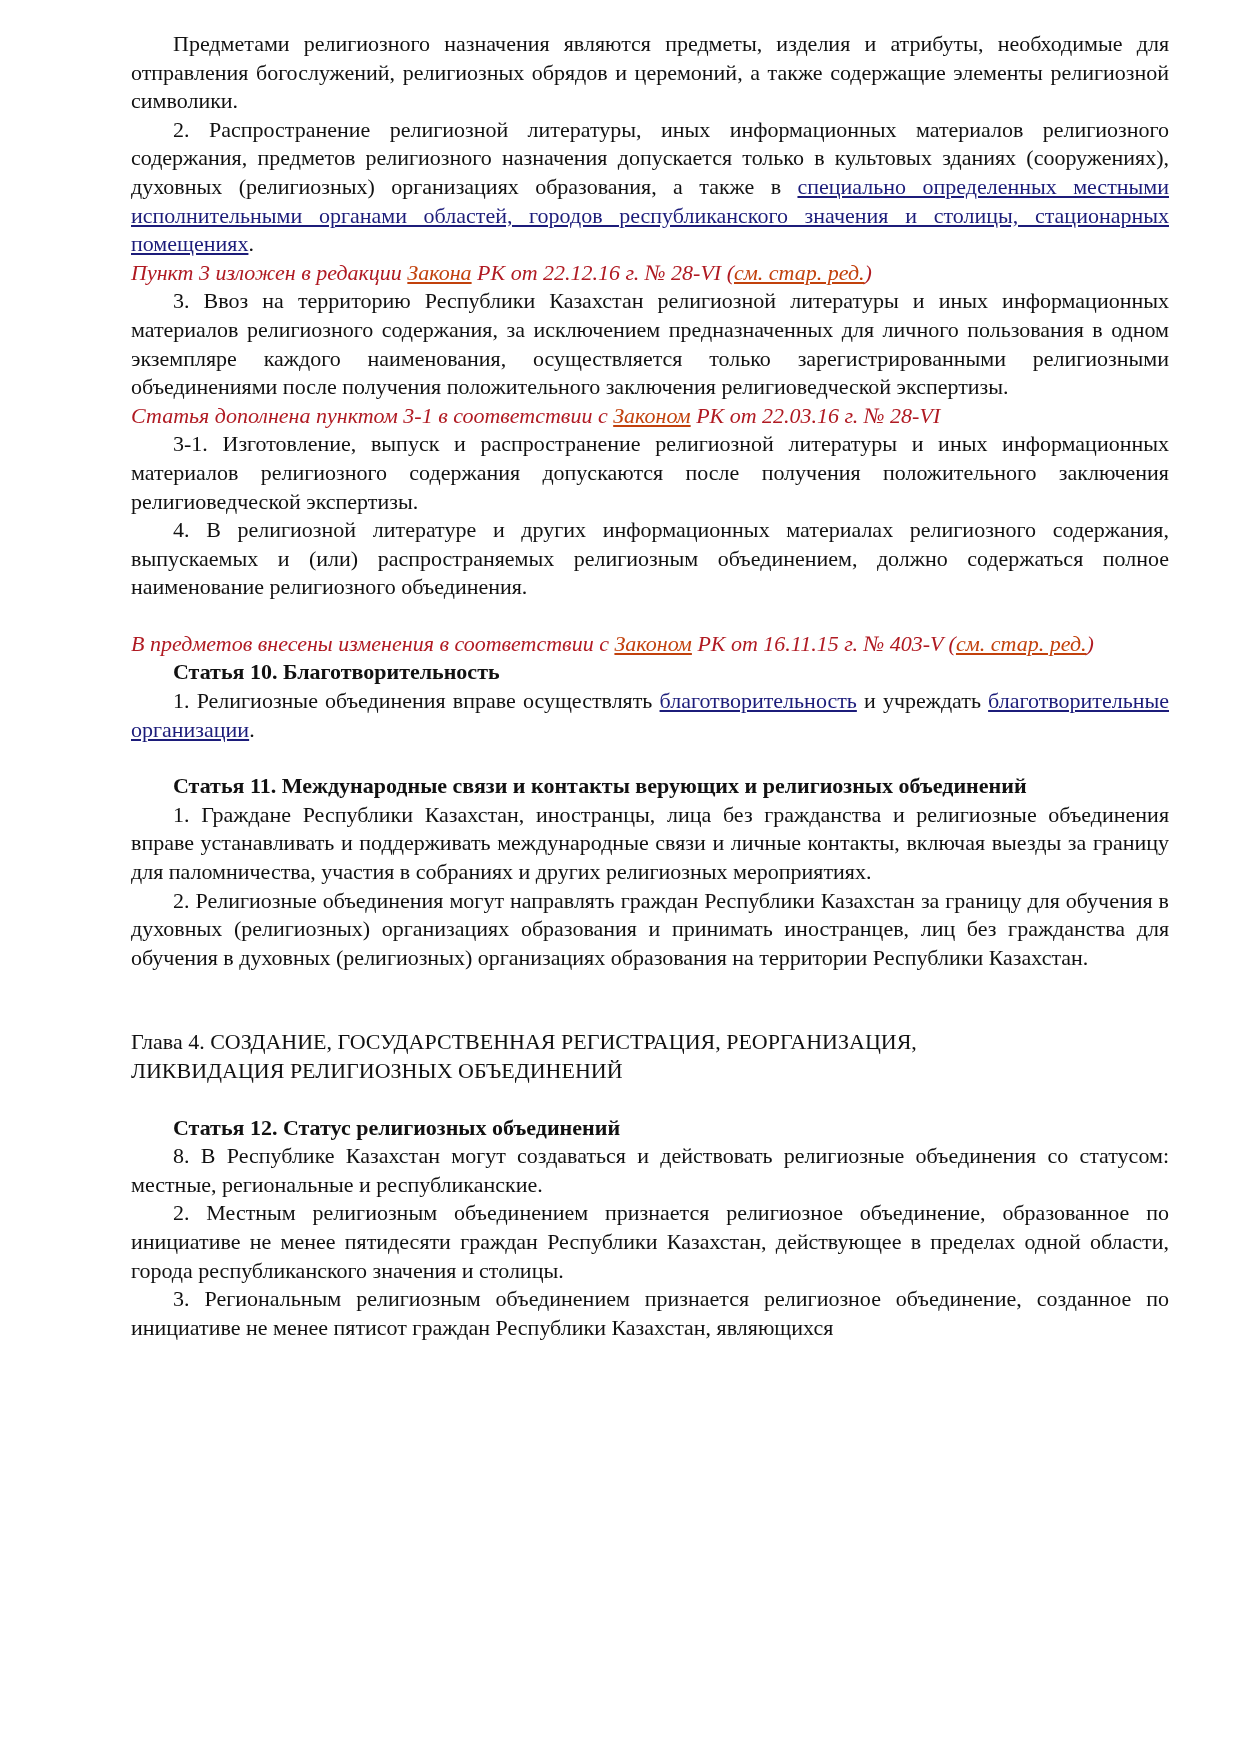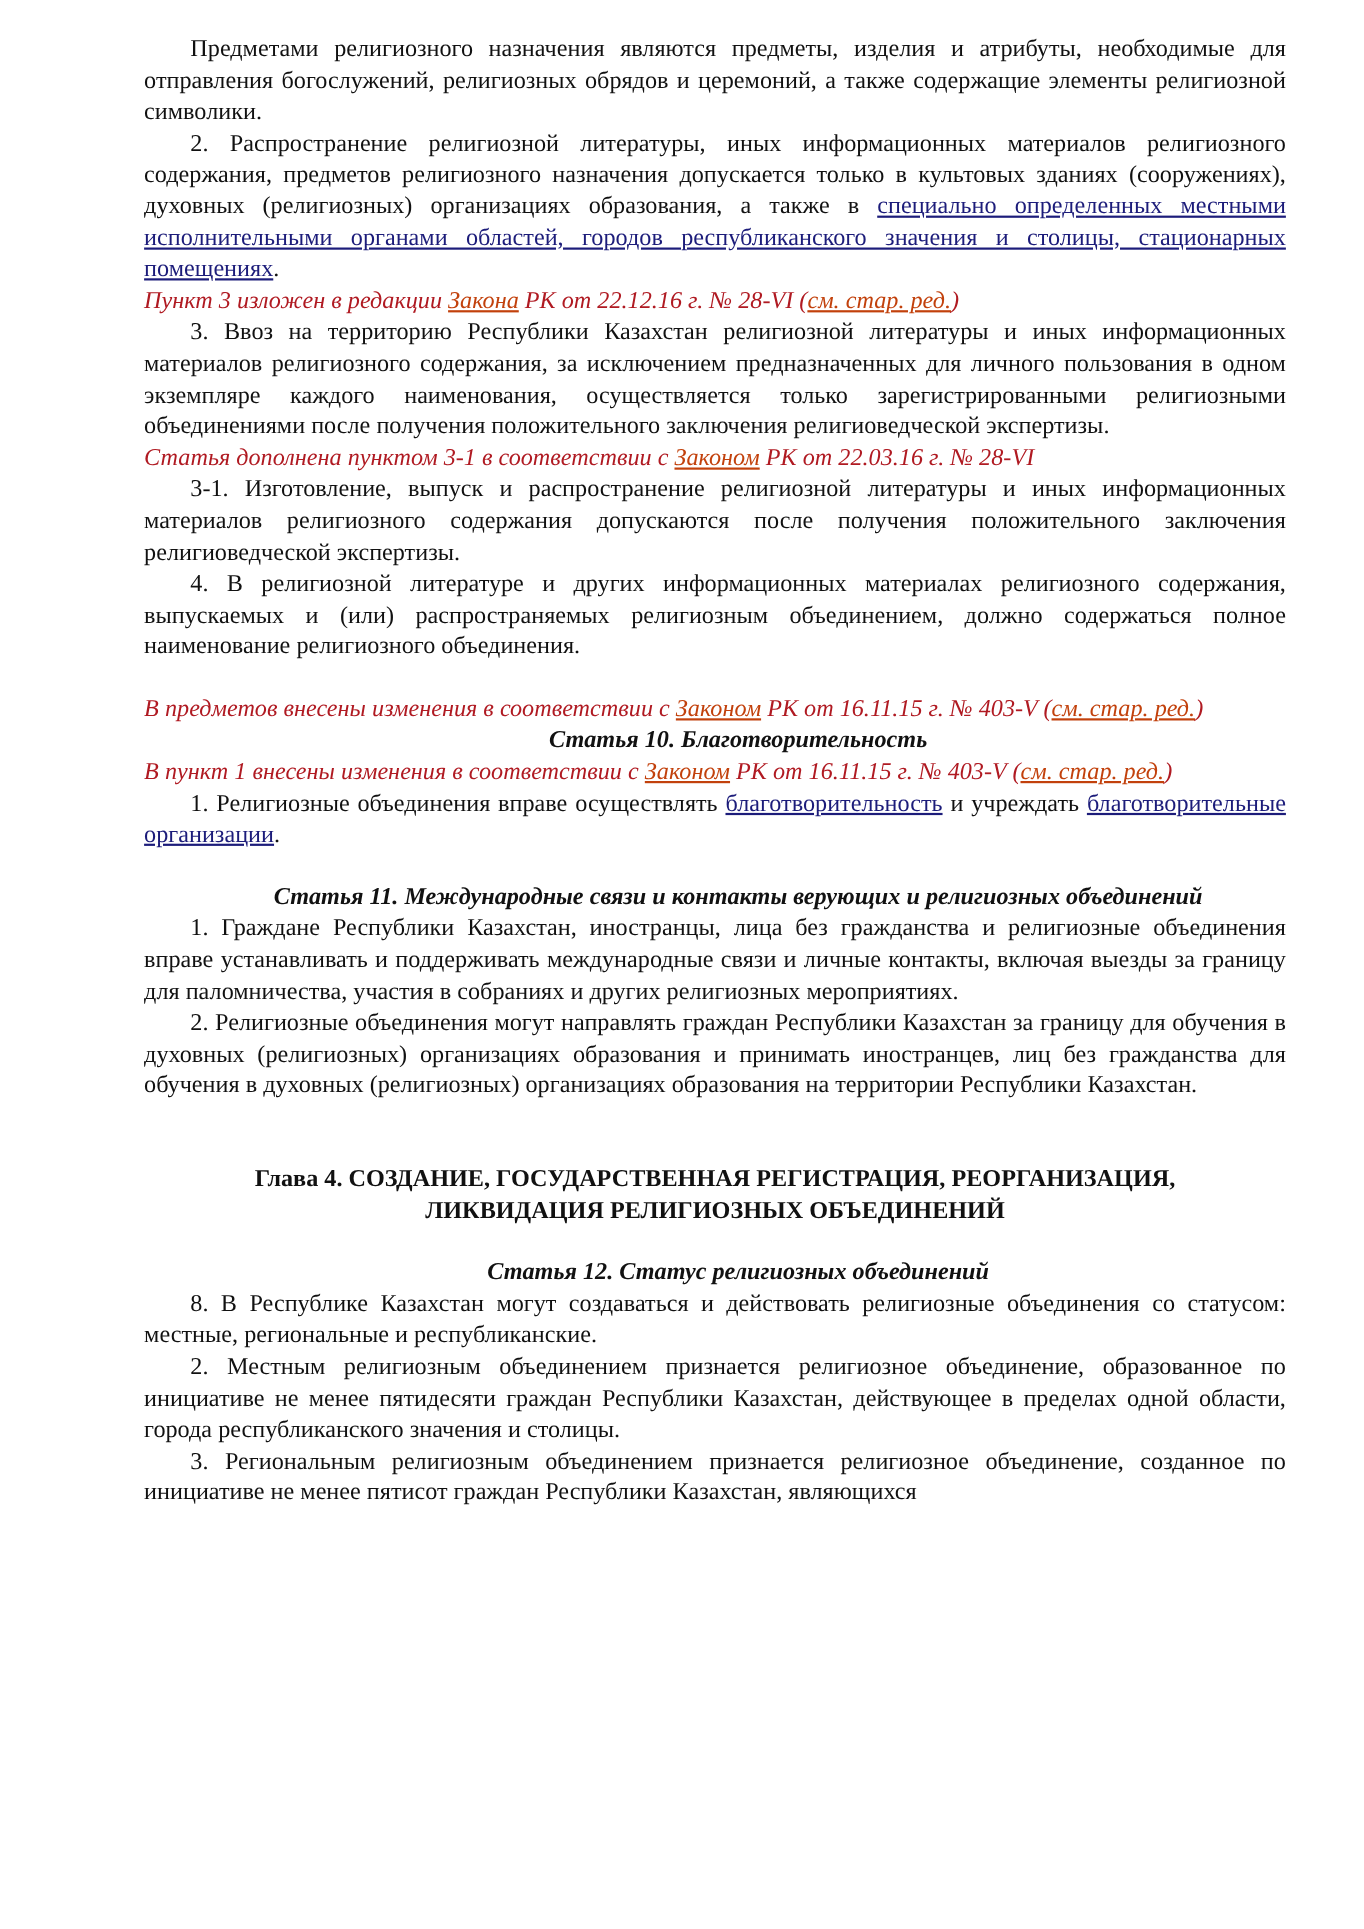--- a/index.html
+++ b/index.html
@@ -7,22 +7,22 @@
   .page {
     position: absolute; left: 131px; top: 30px; width: 1038px;
     font-family: "Liberation Serif", serif; font-size: 22px; line-height: 28.6px;
     color: #111111;
   }
   p { margin: 0; text-align: justify; }
   .ind { text-indent: 42px; }
   .note { color: #b01a22; font-style: italic; }
   a, .lnk { color: #1c1c7a; text-decoration: underline; text-underline-offset: 2px; }
   .note .lnk { color: #c2410c; }
-  .art { font-weight: bold; text-indent: 42px; text-align: center; font-style: italic; }
-  .chap { font-weight: bold; text-align: center; }
+  .art { font-weight: bold; text-indent: 42px; text-align: left; }
+  .chap { font-weight: normal; }
   .gap1 { height: 28px; }
   .gap2 { height: 56px; }
 </style>
 </head>
 <body>
 
 <div class="page">
 
   <p class="ind">Предметами религиозного назначения являются предметы, изделия и атрибуты, необходимые для отправления богослужений, религиозных обрядов и церемоний, а также содержащие элементы религиозной символики.</p>
 
@@ -37,21 +37,20 @@
   <p class="ind">3-1. Изготовление, выпуск и распространение религиозной литературы и иных информационных материалов религиозного содержания допускаются после получения положительного заключения религиоведческой экспертизы.</p>
 
   <p class="ind">4. В религиозной литературе и других информационных материалах религиозного содержания, выпускаемых и (или) распространяемых религиозным объединением, должно содержаться полное наименование религиозного объединения.</p>
 
   <div class="gap1"></div>
 
   <p class="note"><span>В предметов внесены изменения в соответствии с </span><span class="lnk">Законом</span><span> РК от 16.11.15 г. № 403-V (</span><span class="lnk">см. стар. ред.</span><span>)</span></p>
 
   <p class="art">Статья 10. Благотворительность</p>
 
-  <p class="note"><span>В пункт 1 внесены изменения в соответствии с </span><span class="lnk">Законом</span><span> РК от 16.11.15 г. № 403-V (</span><span class="lnk">см. стар. ред.</span><span>)</span></p>
 
   <p class="ind"><span>1. Религиозные объединения вправе осуществлять </span><a class="lnk">благотворительность</a><span> и учреждать </span><a class="lnk">благотворительные организации</a><span>.</span></p>
 
 
   <div class="gap1"></div>
 
   <p class="art">Статья 11. Международные связи и контакты верующих и религиозных объединений</p>
 
   <p class="ind">1. Граждане Республики Казахстан, иностранцы, лица без гражданства и религиозные объединения вправе устанавливать и поддерживать международные связи и личные контакты, включая выезды за границу для паломничества, участия в собраниях и других религиозных мероприятиях.</p>
 

